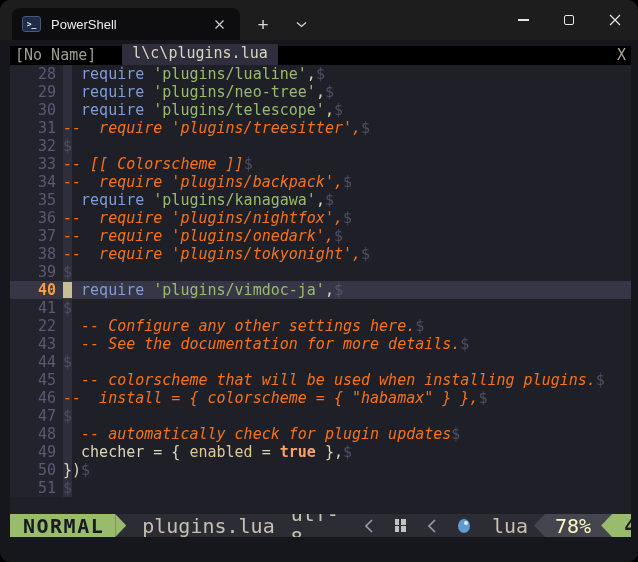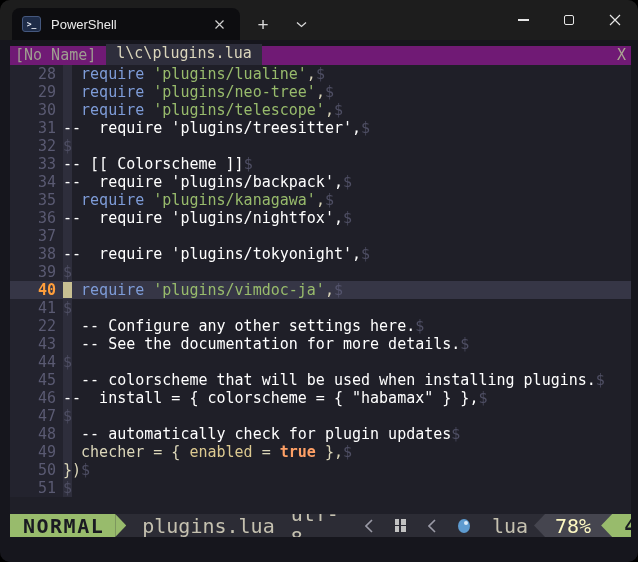--- a/index.html
+++ b/index.html
@@ -16,42 +16,42 @@
   .plus { font-size:19px; font-weight:300; line-height:1; }
   .wincontrols { margin-left:auto; display:flex; align-self:flex-start; height:40px; }
   .wc { width:46px; height:40px; display:flex; align-items:center; justify-content:center; }
   .min-glyph { width:11px; height:1.5px; background:#e6e6e6; }
   .max-glyph { width:10px; height:10px; border:1.3px solid #e6e6e6; border-radius:2px; }
 
   
   .terminal { position:absolute; top:40px; left:0; right:0; bottom:0; background:#16161d; }
   .nvim { position:absolute; left:10px; right:7px; top:6px; bottom:6px; font-family:"DejaVu Sans Mono", monospace; }
 
-  .tabline { height:19px; background:#701a75; display:flex; align-items:center; font-size:15px; line-height:19px; white-space:pre; }
+  .tabline { height:19px; background:#000000; display:flex; align-items:center; font-size:15px; line-height:19px; white-space:pre; }
   .buf-inactive { color:#9e9e90; padding:0 10px 0 5px; }
-  .buf-active { background:#2e2e3c; color:#dad5bc; padding:0 10px; height:23px; }
+  .buf-active { background:#2e2e3c; color:#dad5bc; padding:0 10px; height:23px;margin-left:16px; }
   .tabline-x { margin-left:auto; color:#aba792; padding-right:5px; }
 
   .editor { position:relative; height:449px; background:#1f1f28; overflow:hidden; }
   .gutter-bg { position:absolute; left:0; top:0; width:53px; height:432px; background:#23232e; }
   .cursorcol { position:absolute; left:53px; top:0; width:9px; height:432px; background:#2e2e3c; }
   .rows { position:relative; z-index:1; }
   .row { position:relative; height:18px; line-height:18px; font-size:15px; display:flex; white-space:pre; }
   .row.cursorline { background:#363646; }
   .lnum { flex:0 0 53px; text-align:right; padding-right:7px; color:#5a5a72; }
   .cursorline .lnum { color:#ff9e3b; font-weight:bold; }
   .ltext { position:relative; }
   .cursor-block { position:absolute; left:53px; top:1px; width:9px; height:16px; background:#c8c093; }
   .tk-kw  { color:#7e9cd8; }
   .tk-str { color:#98bb6c; }
   .tk-pun { color:#dcd7ba; }
   .tk-idn { color:#dcd7ba; }
   .tk-fld { color:#dcc990; }
   .tk-bool{ color:#ffa066; font-weight:bold; }
-  .tk-com { color:#ffffff; }
+  .tk-com { color:#f97316; font-style:italic; }
   .tk-eol { color:#4e4e63; }
   .cursorline .tk-eol { color:#54546d; }
 
   
   .statusline { height:23px; background:#2c2c35; display:flex; align-items:stretch; font-size:20px; color:#c5c1b0; overflow:hidden; }
   .sl-a { background:#98bb6c; color:#1a1a22; font-weight:bold; letter-spacing:1.5px; padding:0 11px 0 13px; display:flex; align-items:center; }
   .tri-r { width:11px; height:23px; background:#98bb6c; clip-path:polygon(0 0, 100% 50%, 0 100%); flex:0 0 auto; }
   .sl-b { padding:0 16px; display:flex; align-items:center; }
   .sl-right { margin-left:auto; display:flex; align-items:center; gap:22px; padding-right:6px; }
   .chev { display:flex; align-items:center; }
@@ -121,21 +121,21 @@
         <div class="rows" id="rows">
             <div class="row"><span class="lnum">28</span><span class="ltext"><span class="tk-pun">  </span><span class="tk-kw">require</span><span class="tk-pun"> </span><span class="tk-str">'plugins/lualine'</span><span class="tk-pun">,</span><span class="tk-eol">$</span></span></div>
             <div class="row"><span class="lnum">29</span><span class="ltext"><span class="tk-pun">  </span><span class="tk-kw">require</span><span class="tk-pun"> </span><span class="tk-str">'plugins/neo-tree'</span><span class="tk-pun">,</span><span class="tk-eol">$</span></span></div>
             <div class="row"><span class="lnum">30</span><span class="ltext"><span class="tk-pun">  </span><span class="tk-kw">require</span><span class="tk-pun"> </span><span class="tk-str">'plugins/telescope'</span><span class="tk-pun">,</span><span class="tk-eol">$</span></span></div>
             <div class="row"><span class="lnum">31</span><span class="ltext"><span class="tk-com">--  require 'plugins/treesitter',</span><span class="tk-eol">$</span></span></div>
             <div class="row"><span class="lnum">32</span><span class="ltext"><span class="tk-eol">$</span></span></div>
             <div class="row"><span class="lnum">33</span><span class="ltext"><span class="tk-com">-- [[ Colorscheme ]]</span><span class="tk-eol">$</span></span></div>
             <div class="row"><span class="lnum">34</span><span class="ltext"><span class="tk-com">--  require 'plugins/backpack',</span><span class="tk-eol">$</span></span></div>
             <div class="row"><span class="lnum">35</span><span class="ltext"><span class="tk-pun">  </span><span class="tk-kw">require</span><span class="tk-pun"> </span><span class="tk-str">'plugins/kanagawa'</span><span class="tk-pun">,</span><span class="tk-eol">$</span></span></div>
             <div class="row"><span class="lnum">36</span><span class="ltext"><span class="tk-com">--  require 'plugins/nightfox',</span><span class="tk-eol">$</span></span></div>
-            <div class="row"><span class="lnum">37</span></div>
+            <div class="row"><span class="lnum">37</span><span class="ltext"><span class="tk-com">--  require 'plugins/onedark',</span><span class="tk-eol">$</span></span></div>
             <div class="row"><span class="lnum">38</span><span class="ltext"><span class="tk-com">--  require 'plugins/tokyonight',</span><span class="tk-eol">$</span></span></div>
             <div class="row"><span class="lnum">39</span><span class="ltext"><span class="tk-eol">$</span></span></div>
             <div class="row cursorline"><span class="lnum">40</span><span class="cursor-block"></span><span class="ltext"><span class="tk-pun">  </span><span class="tk-kw">require</span><span class="tk-pun"> </span><span class="tk-str">'plugins/vimdoc-ja'</span><span class="tk-pun">,</span><span class="tk-eol">$</span></span></div>
             <div class="row"><span class="lnum">41</span><span class="ltext"><span class="tk-eol">$</span></span></div>
             <div class="row"><span class="lnum">22</span><span class="ltext"><span class="tk-com">  -- Configure any other settings here.</span><span class="tk-eol">$</span></span></div>
             <div class="row"><span class="lnum">43</span><span class="ltext"><span class="tk-com">  -- See the documentation for more details.</span><span class="tk-eol">$</span></span></div>
             <div class="row"><span class="lnum">44</span><span class="ltext"><span class="tk-eol">$</span></span></div>
             <div class="row"><span class="lnum">45</span><span class="ltext"><span class="tk-com">  -- colorscheme that will be used when installing plugins.</span><span class="tk-eol">$</span></span></div>
             <div class="row"><span class="lnum">46</span><span class="ltext"><span class="tk-com">--  install = { colorscheme = { "habamax" } },</span><span class="tk-eol">$</span></span></div>
             <div class="row"><span class="lnum">47</span><span class="ltext"><span class="tk-eol">$</span></span></div>

